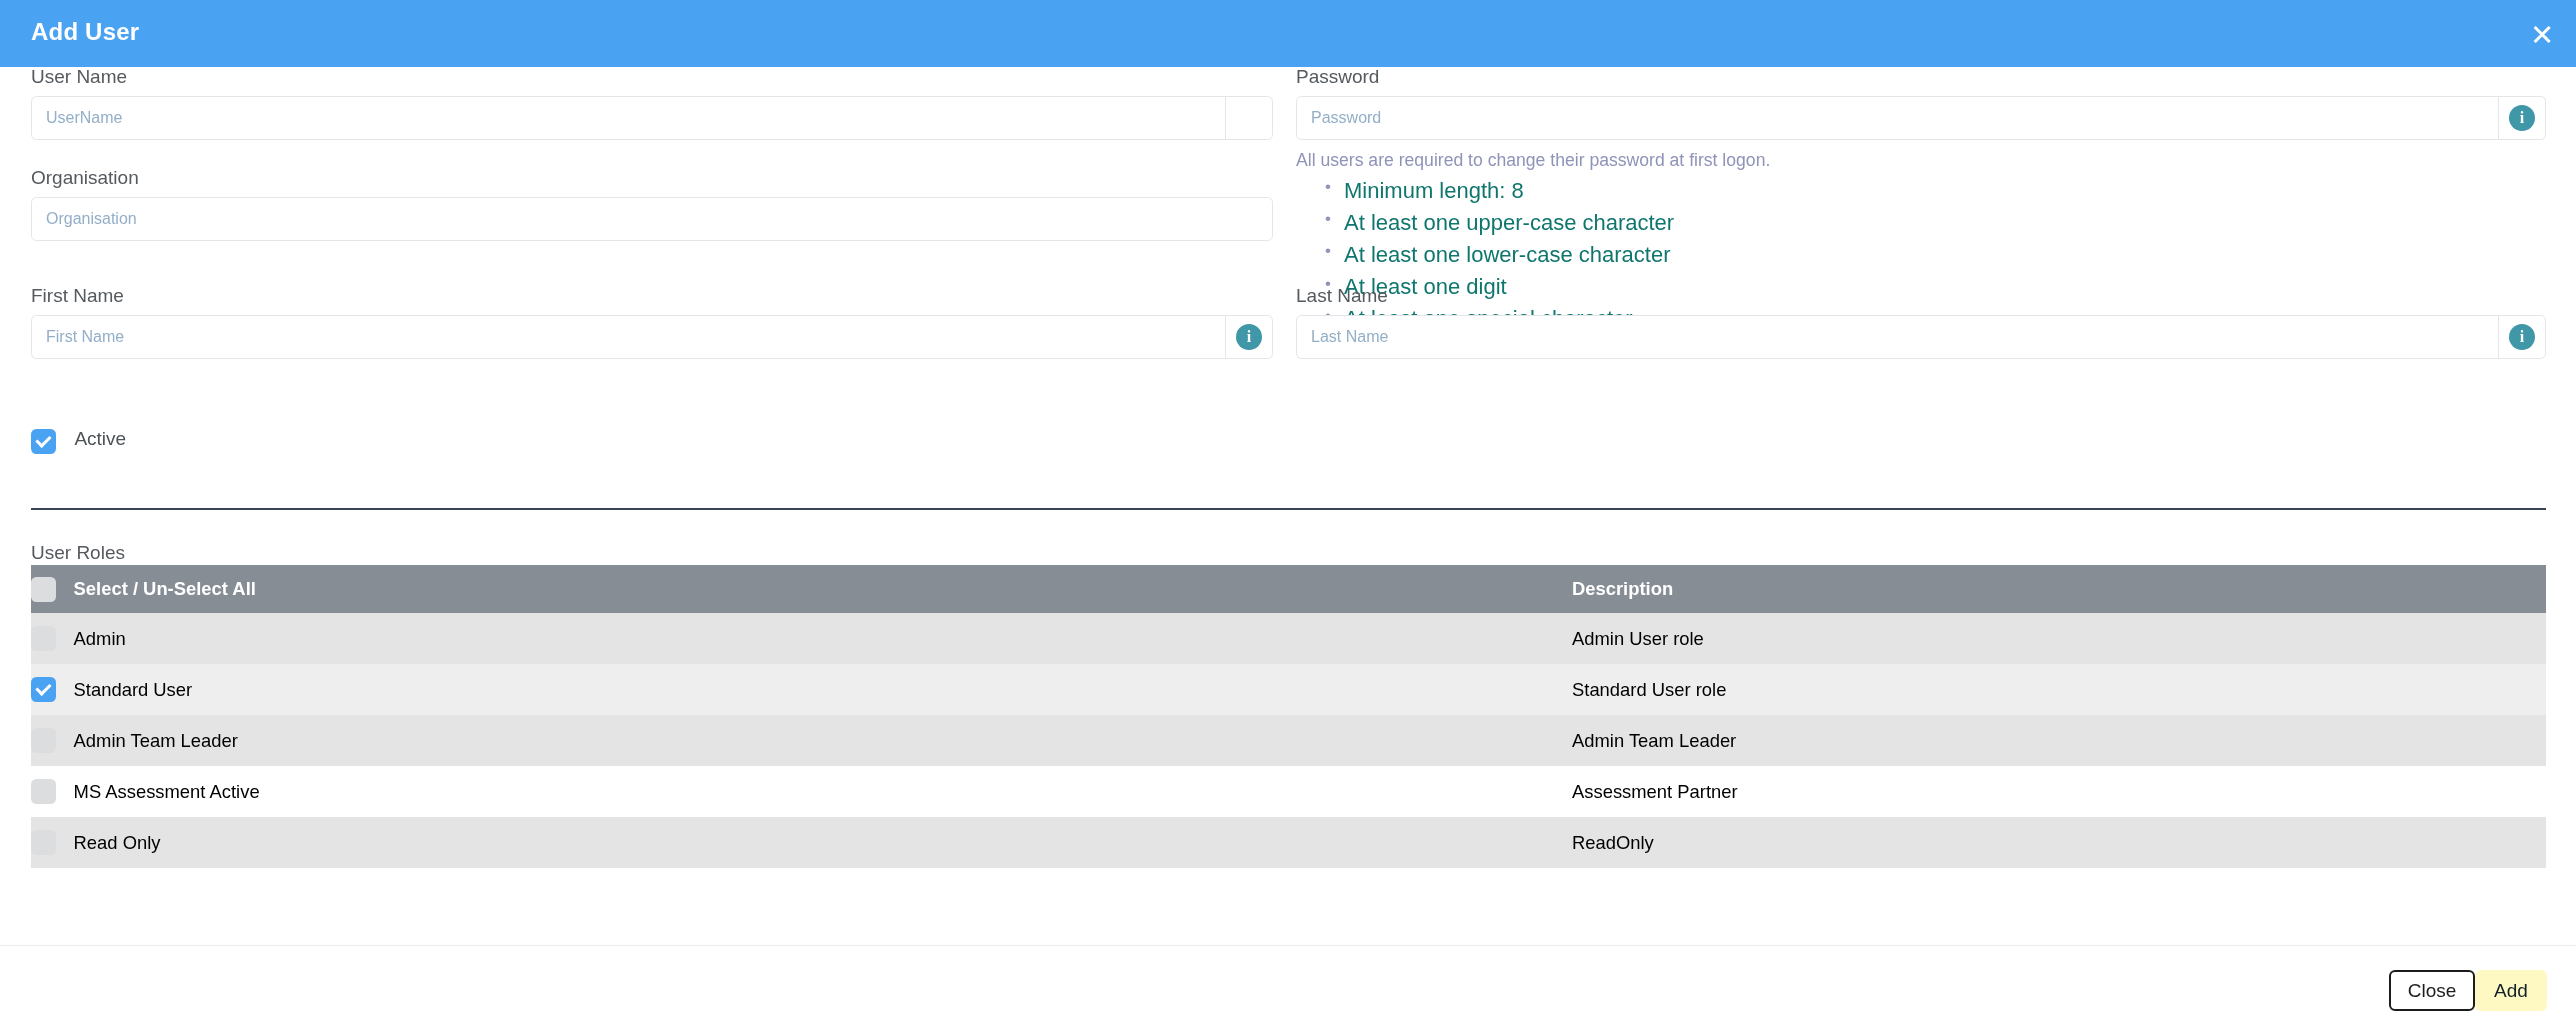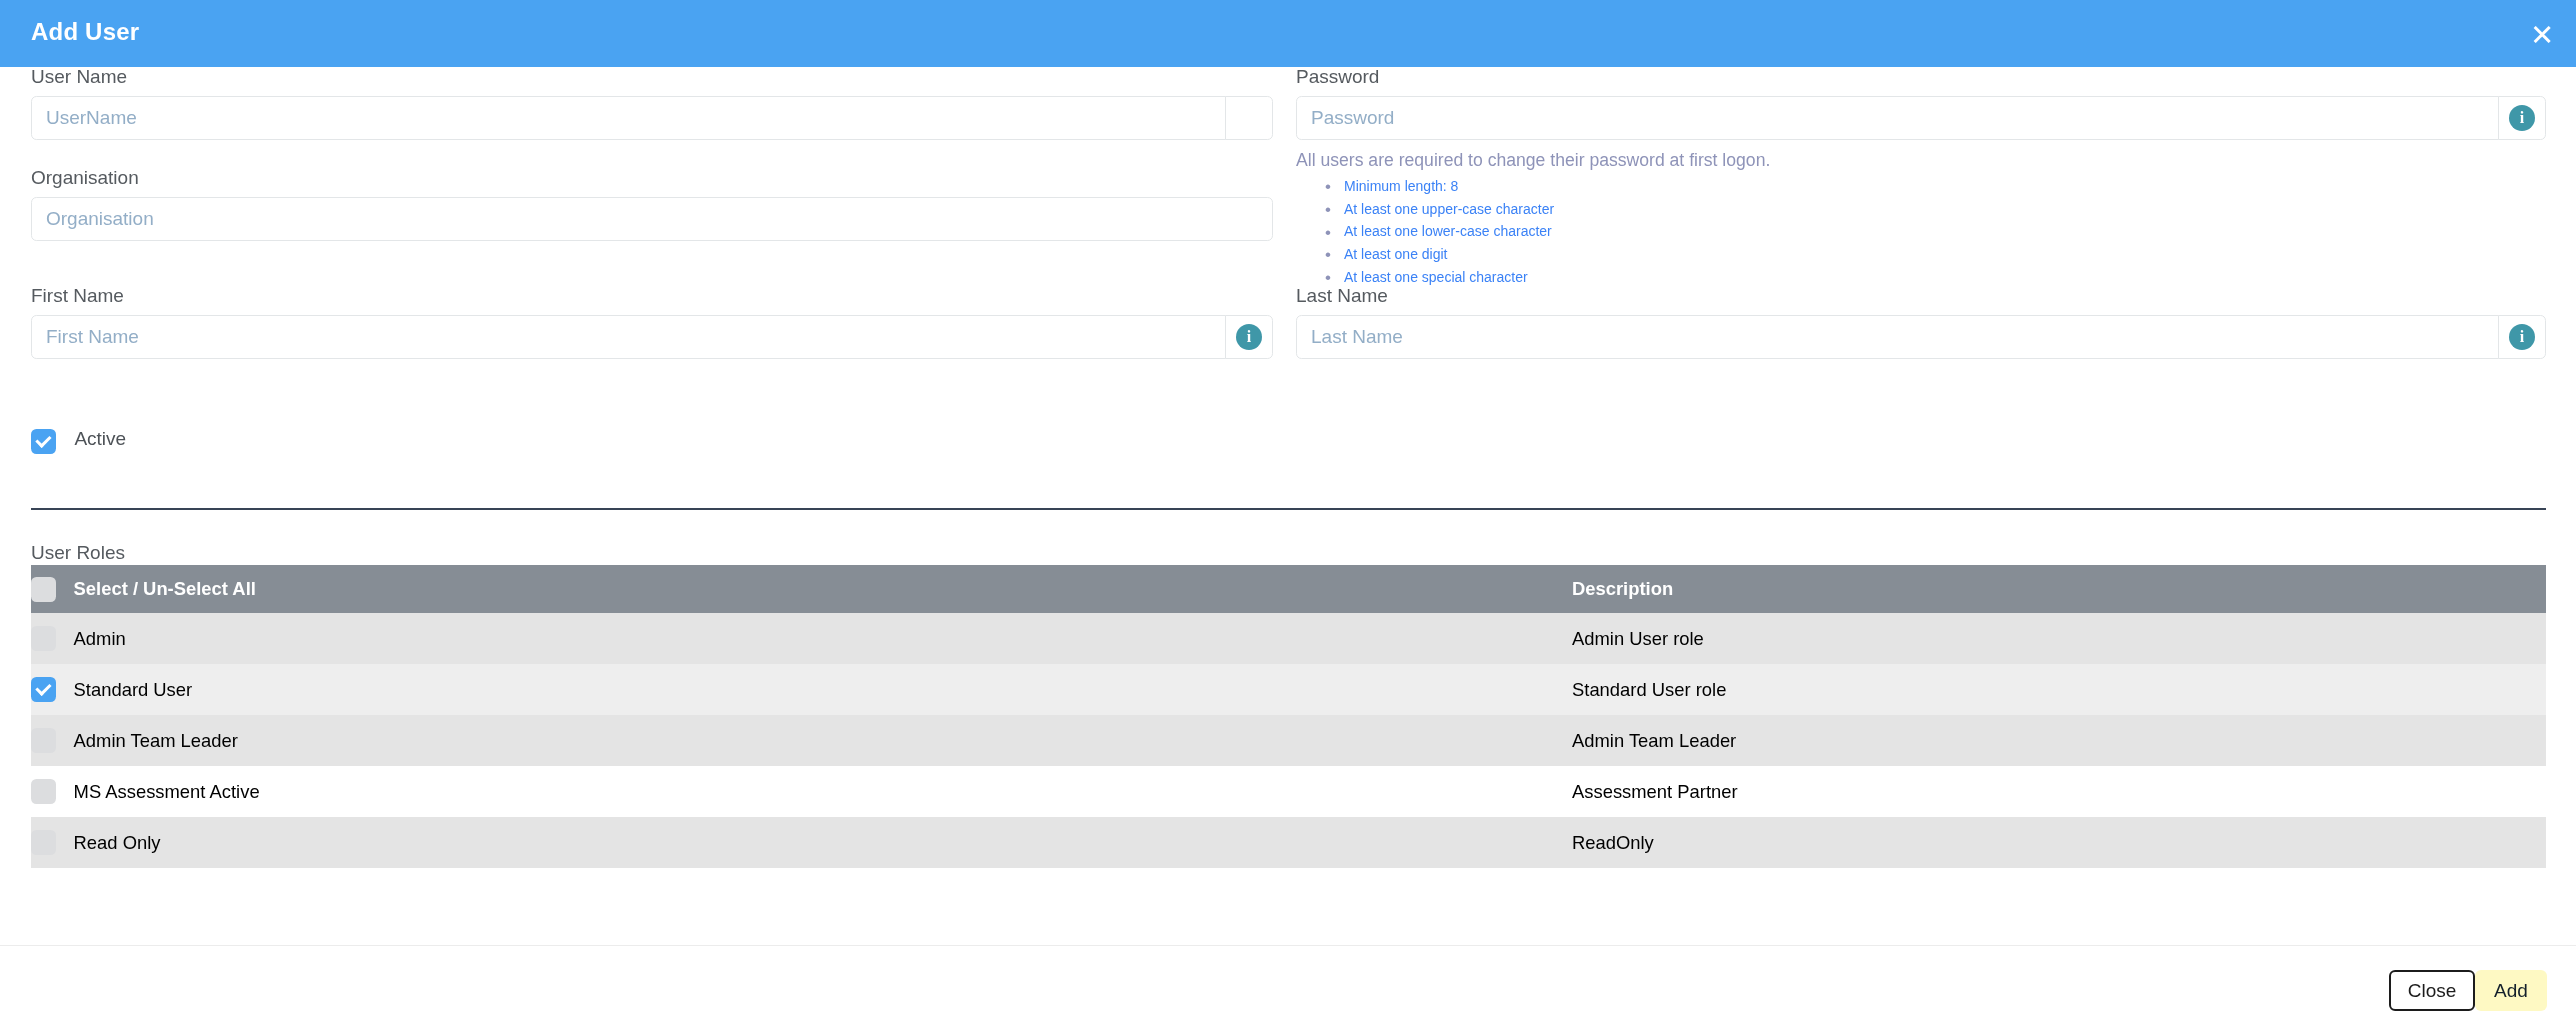--- a/index.html
+++ b/index.html
@@ -47,21 +47,21 @@
 
   .input-group { display: flex; align-items: stretch; width: 100%; }
 
   .text-input {
     flex: 1 1 auto;
     height: 44px;
     border: 0.8px solid #e3e6e8;
     border-radius: 5.4px;
     background: #ffffff;
     padding: 16px 14px;
-    font-size: 19px;
+    font-size: 16px;
     color: #404040;
     font-family: "Liberation Sans", sans-serif;
     outline: none;
     min-width: 0;
   }
   .text-input::placeholder { color: #93aec7; opacity: 1; }
 
   .input-addon {
     flex: 0 0 auto;
     width: 48px; height: 44px;
@@ -82,21 +82,21 @@
     line-height: 1; cursor: pointer;
   }
 
   
   .pw-hint {
     margin-top: 10.7px;
     font-size: 17.6px; color: #8e93b8; line-height: 1.15;
   }
   .pw-list { list-style: none; margin-top: 7.7px; }
   .pw-list li {
-    font-size: 14px; color: #3b82f6;
+    font-size: 22px; color: #0f766e;
     line-height: 1.18; padding-left: 48px; position: relative;
     margin-bottom: 6.1px;
   }
   .pw-list li::before {
     content: "•"; position: absolute; left: 29px; top: -0.8px;
     color: #8e93b8; font-size: 17px;
   }
 
   
   .check-row { display: flex; align-items: flex-start; }

